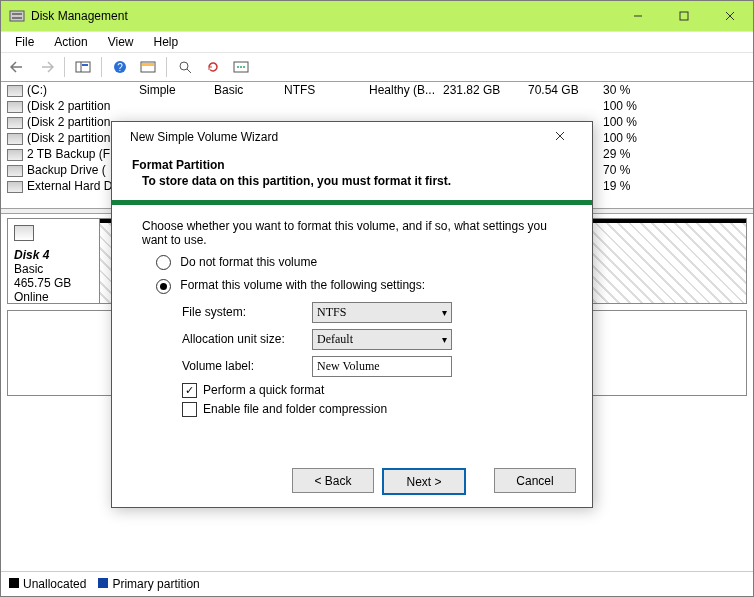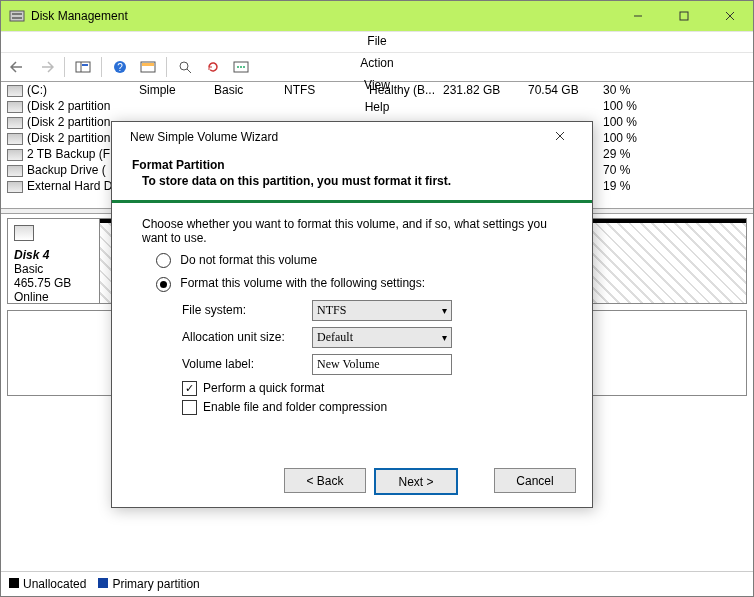--- a/index.html
+++ b/index.html
@@ -2,21 +2,21 @@
 <html><head>
 <meta charset="utf-8">
 <style>
   html,body{margin:0;padding:0;font-family:"Segoe UI",Tahoma,sans-serif;font-size:12px;color:#000;background:#fff;}
   .window{width:754px;height:597px;border:1px solid #7a7a7a;position:relative;box-sizing:border-box;overflow:hidden;}
   .titlebar{height:30px;display:flex;align-items:center;padding:0 0 0 8px;background:#bef264;border-bottom:1px solid #e5e5e5;}
   .titlebar .app-icon{width:16px;height:16px;margin-right:6px;}
   .titlebar .title{flex:1;font-size:12px;}
   .win-controls{display:flex;height:100%;}
   .win-controls div{width:46px;display:flex;align-items:center;justify-content:center;color:#555;}
-  .menubar{height:20px;display:flex;align-items:center;padding:0 6px;gap:4px;flex-direction:column;}
+  .menubar{height:20px;display:flex;align-items:center;padding:0 6px;gap:4px;}
   .menubar span{padding:2px 8px;}
   .toolbar{height:28px;border-top:1px solid #e5e5e5;border-bottom:1px solid #a0a0a0;display:flex;align-items:center;padding:0 4px;gap:2px;}
   .tb-btn{width:24px;height:22px;display:flex;align-items:center;justify-content:center;border:1px solid transparent;}
   .tb-sep{width:1px;height:20px;background:#ccc;margin:0 3px;}
   .listhdr{display:flex;height:22px;border-bottom:1px solid #d0d0d0;}
   .listhdr div{border-right:1px solid #d0d0d0;padding:3px 6px;background:#fff;box-sizing:border-box;}
   .col-vol{width:132px;}.col-layout{width:75px;}.col-type{width:70px;}.col-fs{width:85px;}.col-status{width:74px;}.col-cap{width:85px;}.col-free{width:75px;}.col-pct{width:120px;}
   .listbody{height:126px;overflow:hidden;}
   .row{display:flex;height:16px;align-items:center;}
   .row>div{padding:0 6px;box-sizing:border-box;white-space:nowrap;overflow:hidden;}
@@ -32,21 +32,21 @@
   .disk-icon{width:18px;height:14px;border:1px solid #666;background:linear-gradient(#ddd,#fff);display:inline-block;margin-bottom:4px;}
   .cd-icon{width:16px;height:16px;border:1px solid #666;border-radius:50%;display:inline-block;background:radial-gradient(circle,#fff 25%,#ccc 26%,#eee 70%);margin-bottom:4px;}
   .legend{height:24px;border-top:1px solid #ccc;display:flex;align-items:center;padding:0 8px;gap:12px;position:absolute;bottom:0;left:0;right:0;}
   .sw{width:10px;height:10px;display:inline-block;margin-right:4px;}
   .sw.k{background:#000;}.sw.b{background:#1040a0;}
   
   .wizard{position:absolute;left:110px;top:120px;width:480px;height:385px;background:#fff;border:1px solid #555;box-shadow:2px 2px 14px rgba(0,0,0,.25);}
   .wz-title{height:30px;display:flex;align-items:center;padding:0 18px;}
   .wz-title span:first-child{flex:1;}
   .wz-close{width:28px;text-align:center;}
-  .wz-header{padding:6px 20px 12px 20px;border-bottom:3px solid #15803d;}
+  .wz-header{padding:6px 20px 12px 20px;border-bottom:5px solid #15803d;}
   .wz-header b{font-size:12px;}
   .wz-header .sub{margin-left:10px;margin-top:2px;font-weight:bold;}
   .wz-body{padding:14px 30px;}
   .choice{margin:8px 0 8px 14px;}
   .radio{width:13px;height:13px;border:1px solid #333;border-radius:50%;display:inline-block;vertical-align:middle;margin-right:6px;position:relative;}
   .radio.checked::after{content:"";position:absolute;inset:3px;border-radius:50%;background:#000;}
   .fieldrow{display:flex;align-items:center;margin:6px 0 6px 40px;}
   .fieldrow label{width:130px;}
   .fieldrow .select,.fieldrow input[type=text]{width:140px;height:21px;border:1px solid #7a7a7a;padding:0 4px;font:12px "Segoe UI";box-sizing:border-box;}
   .fieldrow .select{background:#e8e8e8;display:flex;align-items:center;justify-content:space-between;}
@@ -303,19 +303,19 @@
         <span>Enable file and folder compression</span>
       </div>
     </div>
     <div class="wz-footer">
       <div class="btn">
           <span>&lt; Back</span>
         </div>
       <div class="btn primary">
           <span>Next &gt;</span>
         </div>
-      <div class="btn" style="margin-left:28px">
+      <div class="btn" style="margin-left:20px">
           <span>Cancel</span>
         </div>
     </div>
   </div>
 
 </div>
 
 </body></html>

